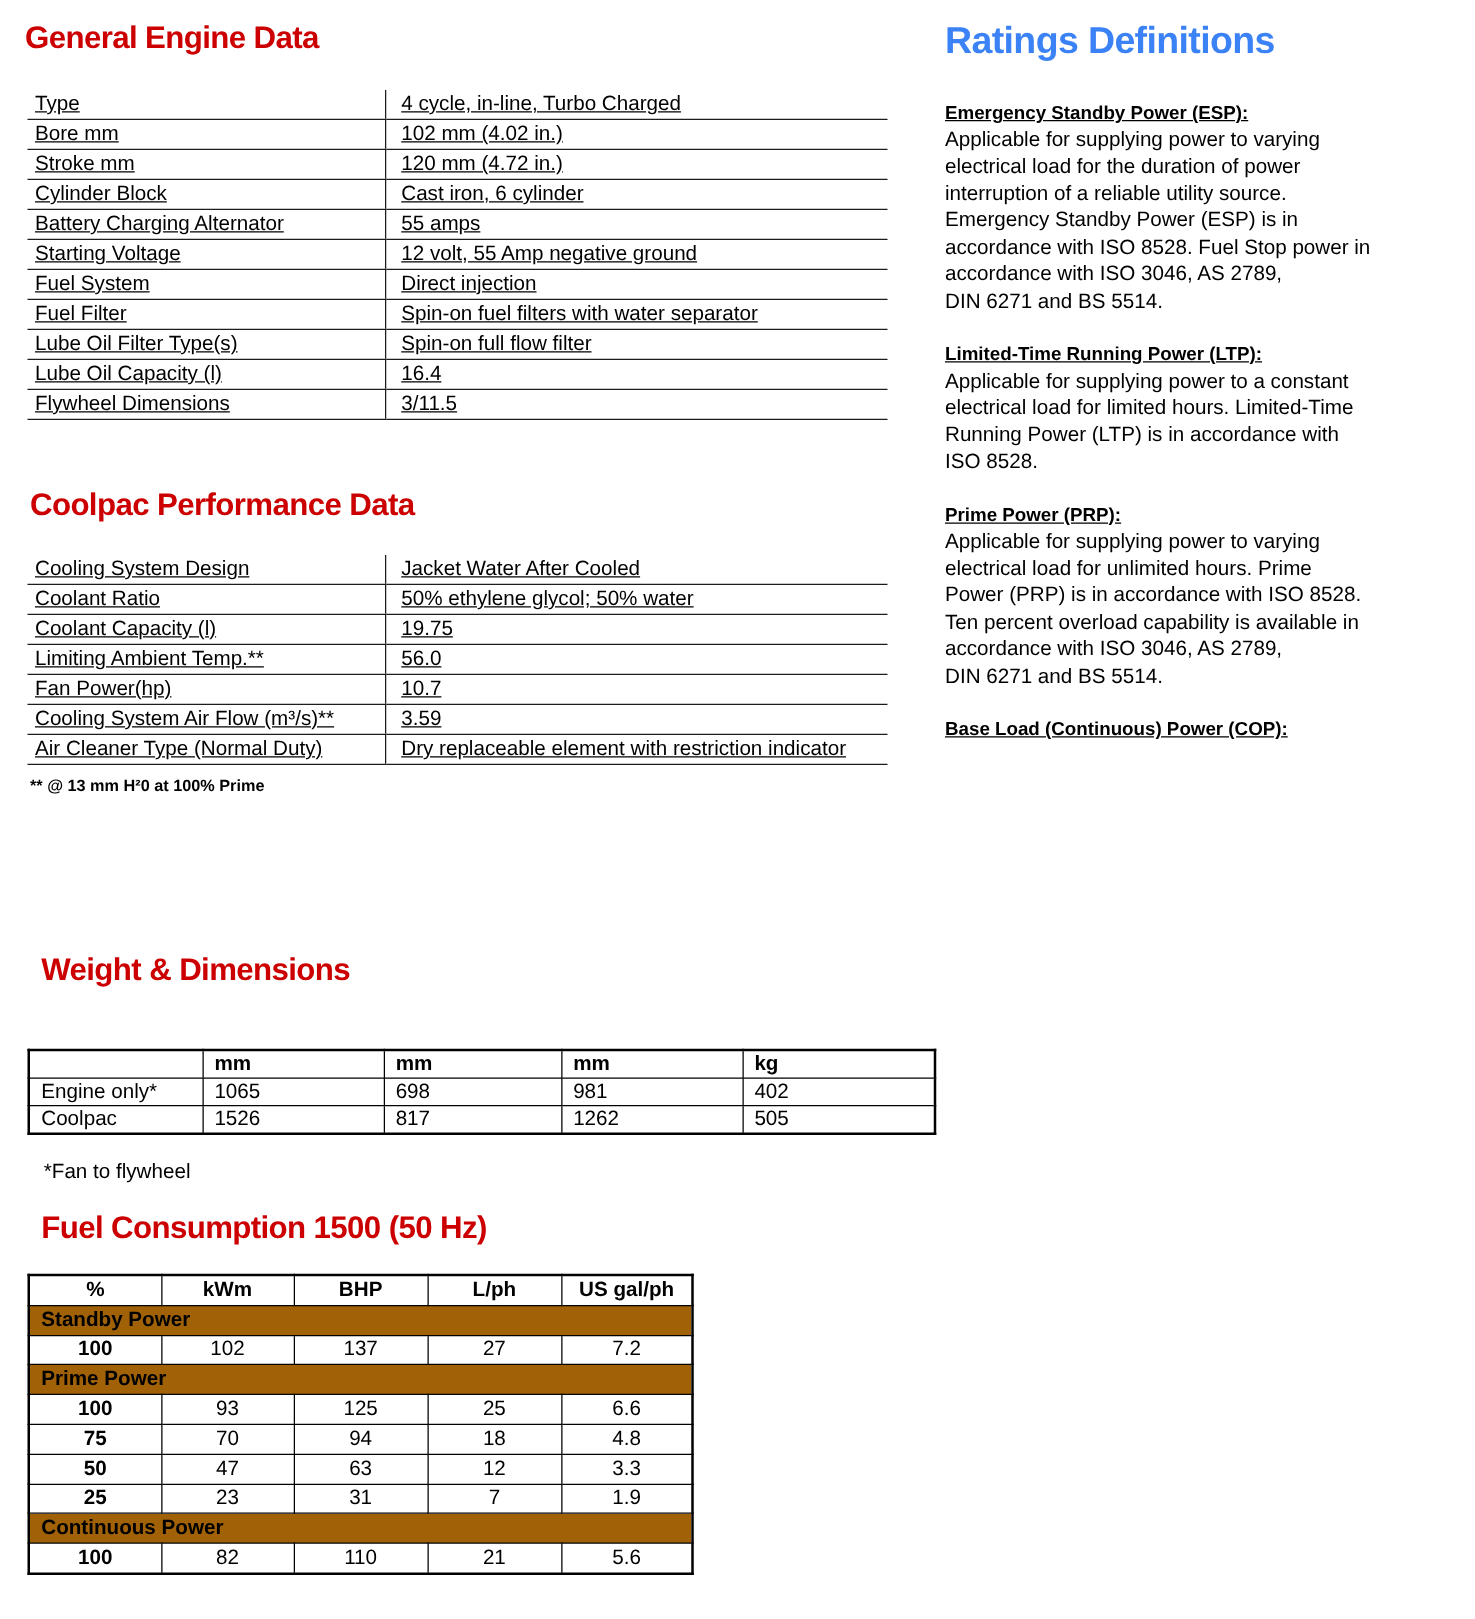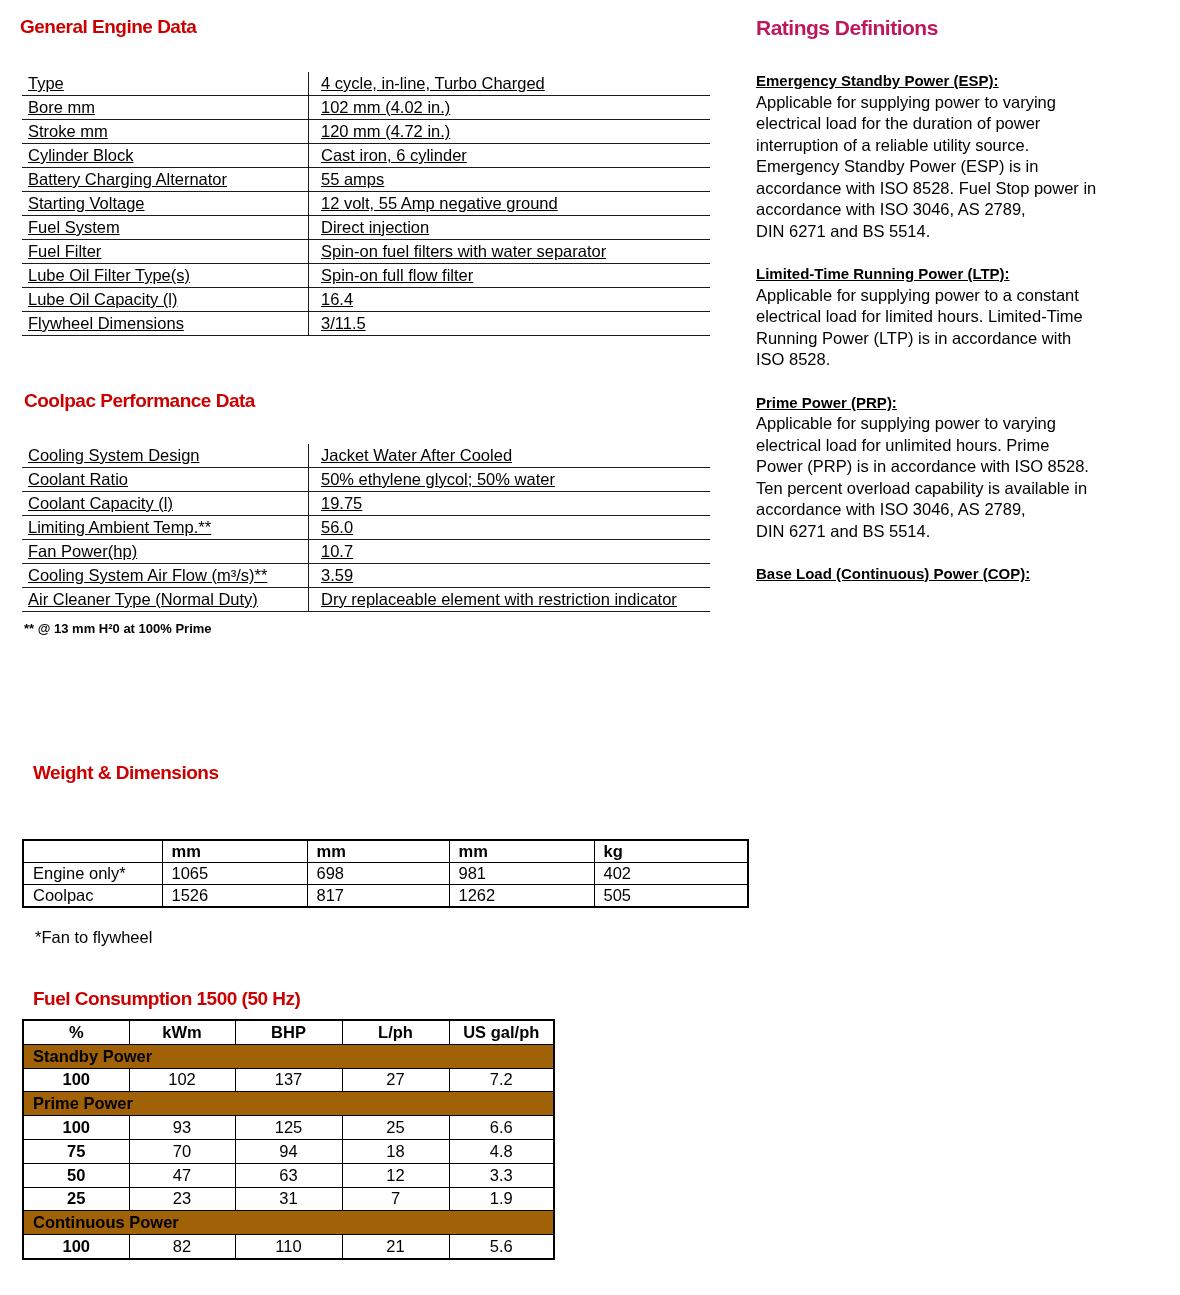--- a/index.html
+++ b/index.html
@@ -7,21 +7,21 @@
     position: relative;
     width: 1180px;
     height: 1295px;
     background: #ffffff;
     font-family: "Liberation Sans", "DejaVu Sans", sans-serif;
     color: #000000;
     overflow: hidden;
   }
   .sec-title {
     position: absolute;
-    font-size: 19px;
+    font-size: 25px;
     font-weight: bold;
     color: #cc0000;
     letter-spacing: -0.5px;
     white-space: nowrap;
   }
   
   .kv-table {
     position: absolute;
     border-collapse: collapse;
     table-layout: fixed;
@@ -46,21 +46,21 @@
     white-space: nowrap;
   }
   .footnote-plain {
     position: absolute;
     font-size: 16.5px;
     white-space: nowrap;
   }
   
   .ratings { position: absolute; left: 756px; top: 16px; width: 414px; }
   .ratings .sec-title-inline {
-    font-size: 21px; font-weight: bold; color: #be185d;
+    font-size: 30px; font-weight: bold; color: #3b82f6;
     letter-spacing: -0.5px; margin: 0 0 30px 0; white-space: nowrap;
   }
   .def { margin-bottom: 21px; }
   .def-head { font-size: 15px; font-weight: bold; line-height: 21.5px; text-decoration: underline; }
   .def-body { font-size: 16.5px; line-height: 21.5px; white-space: pre-line; }
   
   .wd-table {
     position: absolute;
     border-collapse: collapse;
     table-layout: fixed;
@@ -259,21 +259,21 @@
       <td>1526</td>
       <td>817</td>
       <td>1262</td>
       <td>505</td>
     </tr>
   </tbody>
     </table>
 
   <div class="footnote-plain" style="left:35px; top:928px;">*Fan to flywheel</div>
 
-  <div class="sec-title" style="left:33px; top:988px;">Fuel Consumption 1500 (50 Hz)</div>
+  <div class="sec-title" style="left:33px; top:968px;">Fuel Consumption 1500 (50 Hz)</div>
 
   <table class="fc-table" style="left:22px; top:1019px;">
     <colgroup>
       <col style="width:106px">
         <col style="width:106px">
         <col style="width:107px">
       <col style="width:107px">
         <col style="width:105px">
     </colgroup>
     <tbody>

